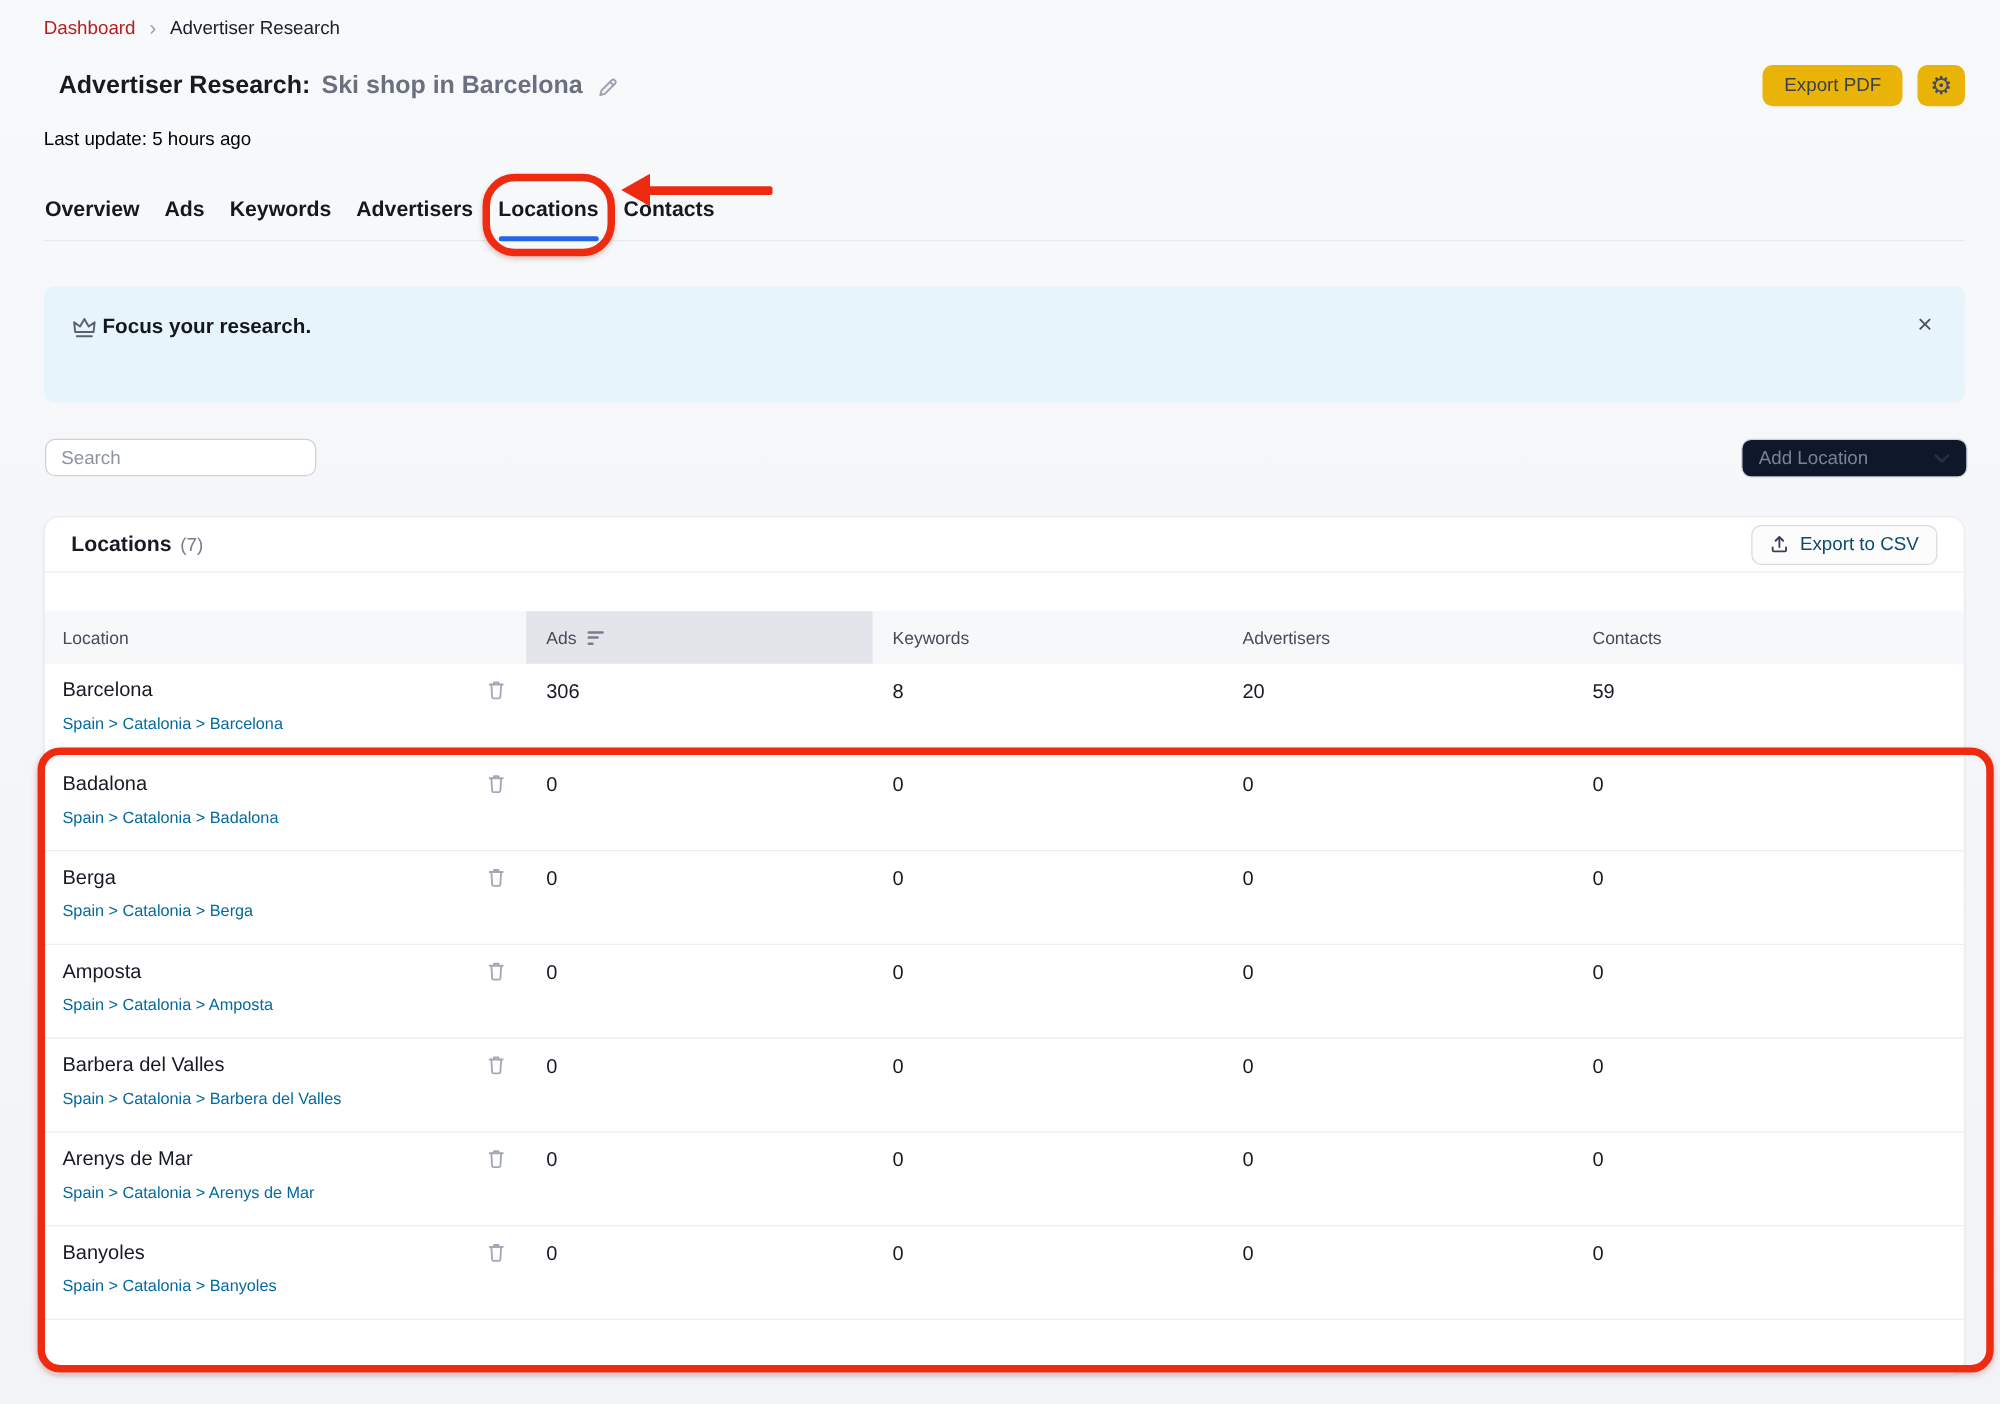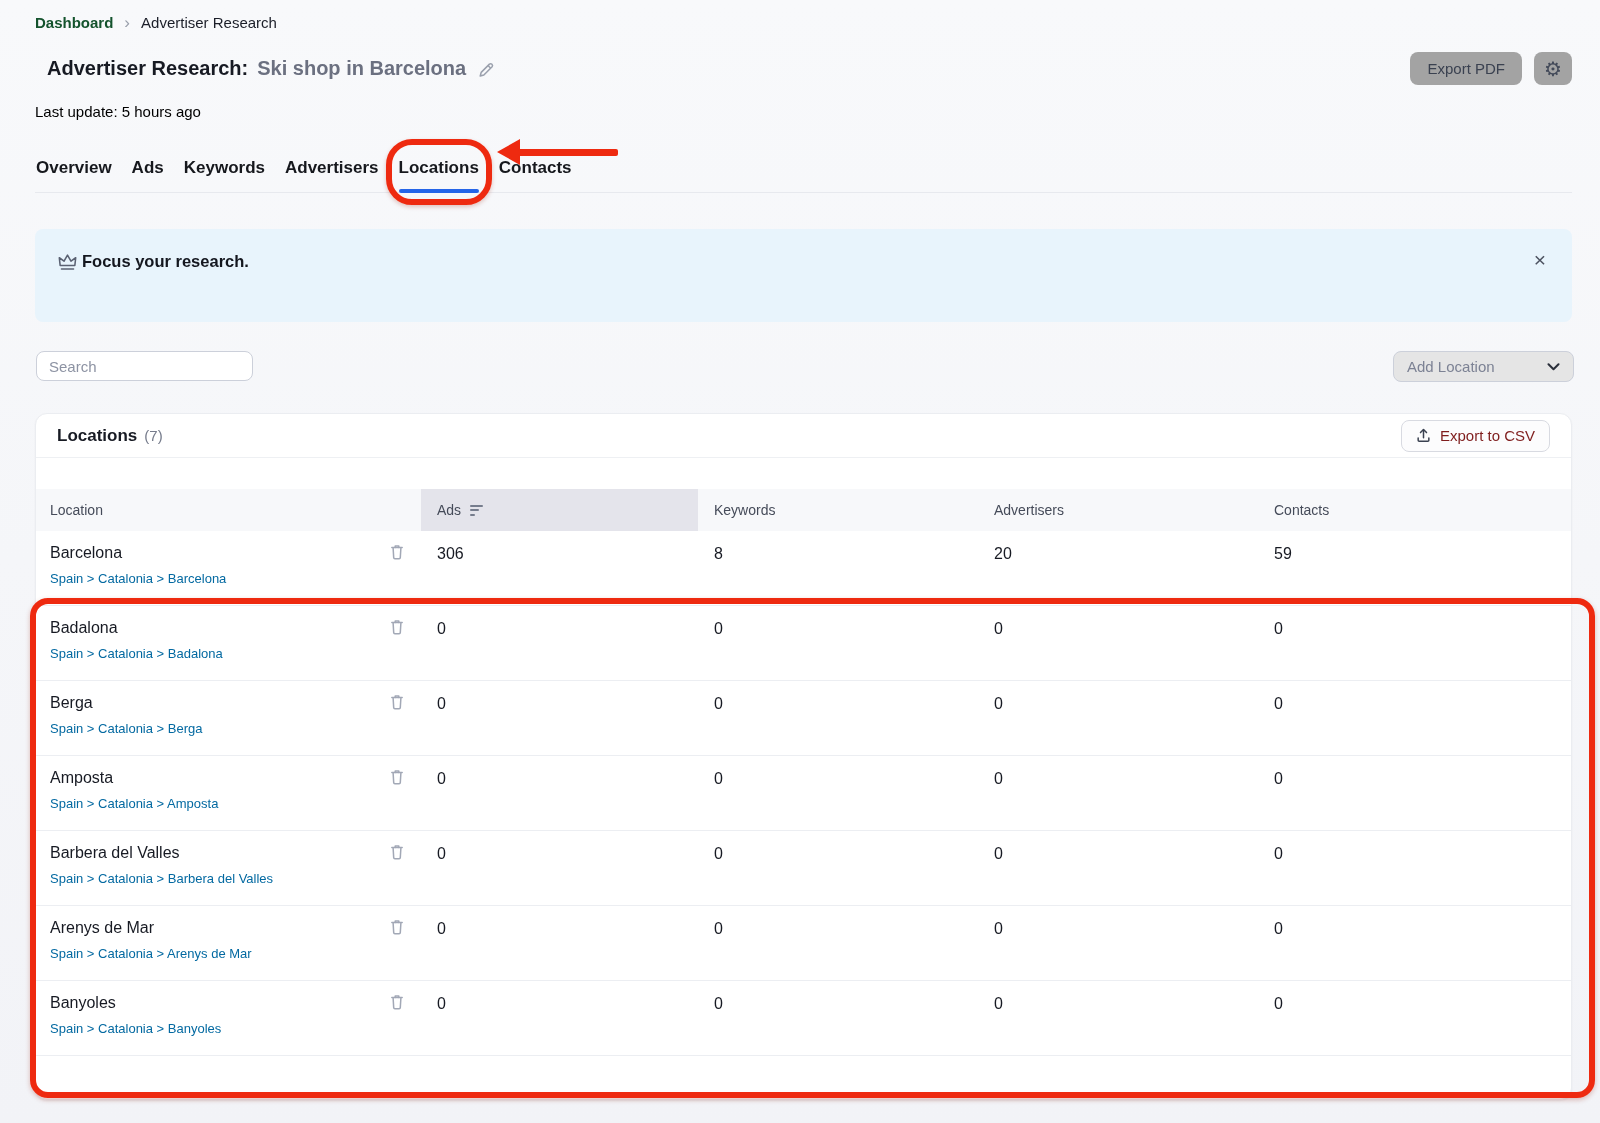--- a/index.html
+++ b/index.html
@@ -8,33 +8,33 @@
     font-family:"Liberation Sans", sans-serif;
     background:linear-gradient(#f8f9fb 0%, #f2f3f7 100%);
     color:#171a23;
     position:relative;
     overflow:hidden;
   }
   .abs { position:absolute; }
 
   
   .breadcrumb { top:14px; left:35px; display:flex; align-items:center; gap:11px; font-size:15px; }
-  .crumb-muted { color:#14532d; cursor:pointer;font-weight:bold; }
+  .crumb-muted { color:#b91c1c; cursor:pointer; }
   .crumb-sep { color:#9aa0ac; font-size:17px; line-height:1; }
   .crumb-current { color:#1b1e28; font-weight:500; }
 
   
   .page-header { top:52px; left:35px; width:1537px; display:flex; justify-content:space-between; align-items:center; }
   .title-wrap { display:flex; align-items:flex-end; gap:9px; font-size:20px; font-weight:700;margin-left:12px; }
   .title-label { color:#171a23; }
   .title-value { color:#6b7080; }
   .edit-btn { display:inline-flex; align-items:center; margin-left:2px; cursor:pointer; }
   .header-actions { display:flex; gap:12px; align-items:center; }
   .btn-soft {
-    height:33px; padding:0 17px; background:#a3a3a3; border:none; border-radius:8px;
+    height:33px; padding:0 17px; background:#eab308; border:none; border-radius:8px;
     font-family:inherit; font-size:15px; color:#3a4150; cursor:pointer; display:flex; align-items:center;
   }
   .btn-icon { width:38px; height:33px; padding:0; justify-content:center; font-size:20px; color:#434a59; }
 
   .last-update { top:103px; left:35px; font-size:15px; color:#000000; }
 
   
   .tabs { top:156px; left:35px; width:1537px; display:flex; gap:18px; border-bottom:1px solid #e7e9ee; }
   .tab {
     background:none; border:none; font-family:inherit; font-size:17px; font-weight:600; color:#16181d;
@@ -53,37 +53,37 @@
   .banner-close { position:absolute; right:26px; top:20px; font-size:21px; color:#4c5260; cursor:pointer; line-height:1; background:none; border:none; font-family:inherit; }
 
   
   .search-input {
     top:351px; left:36px; width:217px; height:30px; border:1px solid #ccd0da; border-radius:8px;
     background:#fff; padding:0 12px; font-family:inherit; font-size:15px; color:#2a2e38; outline:none;
   }
   .search-input::placeholder { color:#8d93a3; }
   .add-location {
     top:351px; left:1393px; width:181px; height:31px; border:1px solid #ccd0da; border-radius:8px;
-    background:#e5e5e5; display:flex; align-items:center; justify-content:space-between;
+    background:#0f172a; display:flex; align-items:center; justify-content:space-between;
     padding:0 13px; font-size:15px; color:#7c8294; cursor:pointer;
   }
 
   
   .card {
     top:413px; left:35px; width:1537px; height:687px; background:#fff;
     border:1px solid #ebedf1; border-radius:12px; box-shadow:0 1px 2px rgba(16,24,40,0.05);
     overflow:hidden;
   }
   .card-header { height:44px; display:flex; align-items:center; justify-content:space-between; padding:0 21px; border-bottom:1px solid #eef0f3; }
   .card-title-wrap { display:flex; align-items:baseline; gap:7px; }
   .card-title { font-size:17px; font-weight:700; color:#171a23; }
   .card-count { font-size:15px; color:#767c8c; }
   .btn-outline {
     height:32px; padding:0 14px; background:#fcfcfd; border:1px solid #d8dae1; border-radius:8px;
-    font-family:inherit; font-size:15px; color:#7f1d1d; cursor:pointer; display:flex; align-items:center; gap:9px;
+    font-family:inherit; font-size:15px; color:#0c4a6e; cursor:pointer; display:flex; align-items:center; gap:9px;
   }
 
   .thead { display:grid; grid-template-columns:385px 277px 280px 280px 1fr; height:42px; background:#f7f8fa; margin-top:31px; font-size:14px; color:#454b59; }
   .th { display:flex; align-items:center; padding-left:16px; cursor:pointer; }
   .th-location { padding-left:14px; }
   .th-ads { background:#e4e4eb; gap:9px; }
   .sort-bars { display:flex; flex-direction:column; gap:2.5px; align-items:flex-start; }
   .sort-bars span { display:block; height:2px; background:#767d8d; border-radius:1px; }
   .sort-bars span:nth-child(1){ width:13px; }
   .sort-bars span:nth-child(2){ width:9px; }

